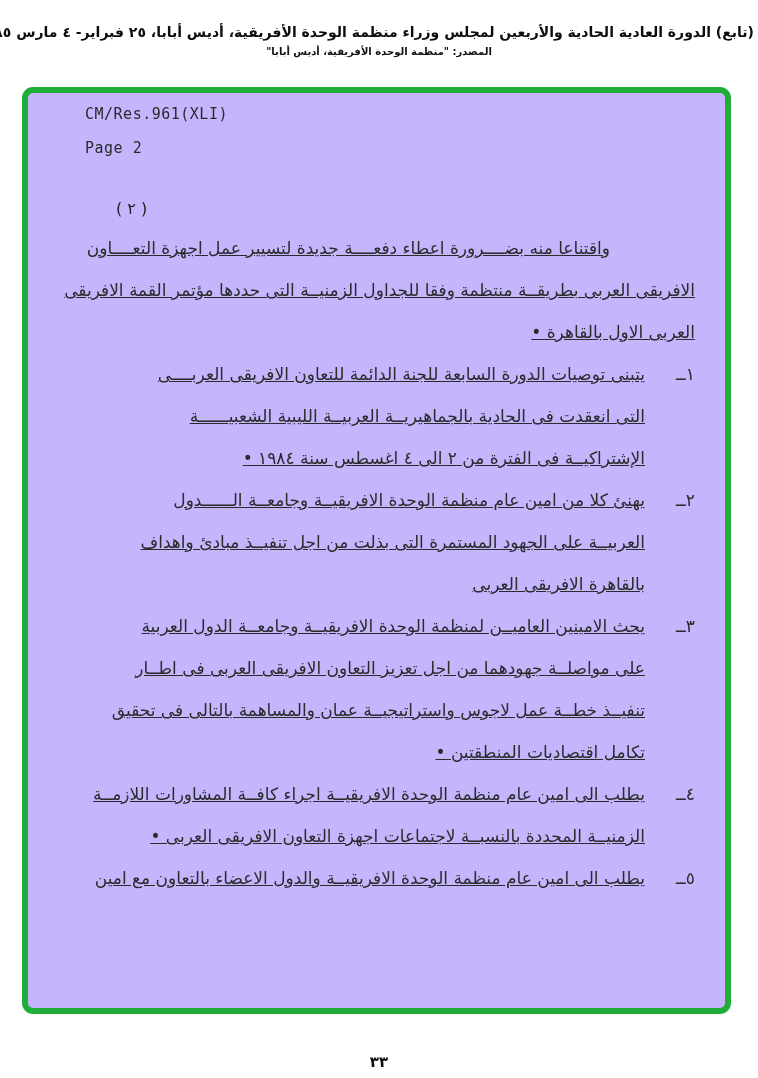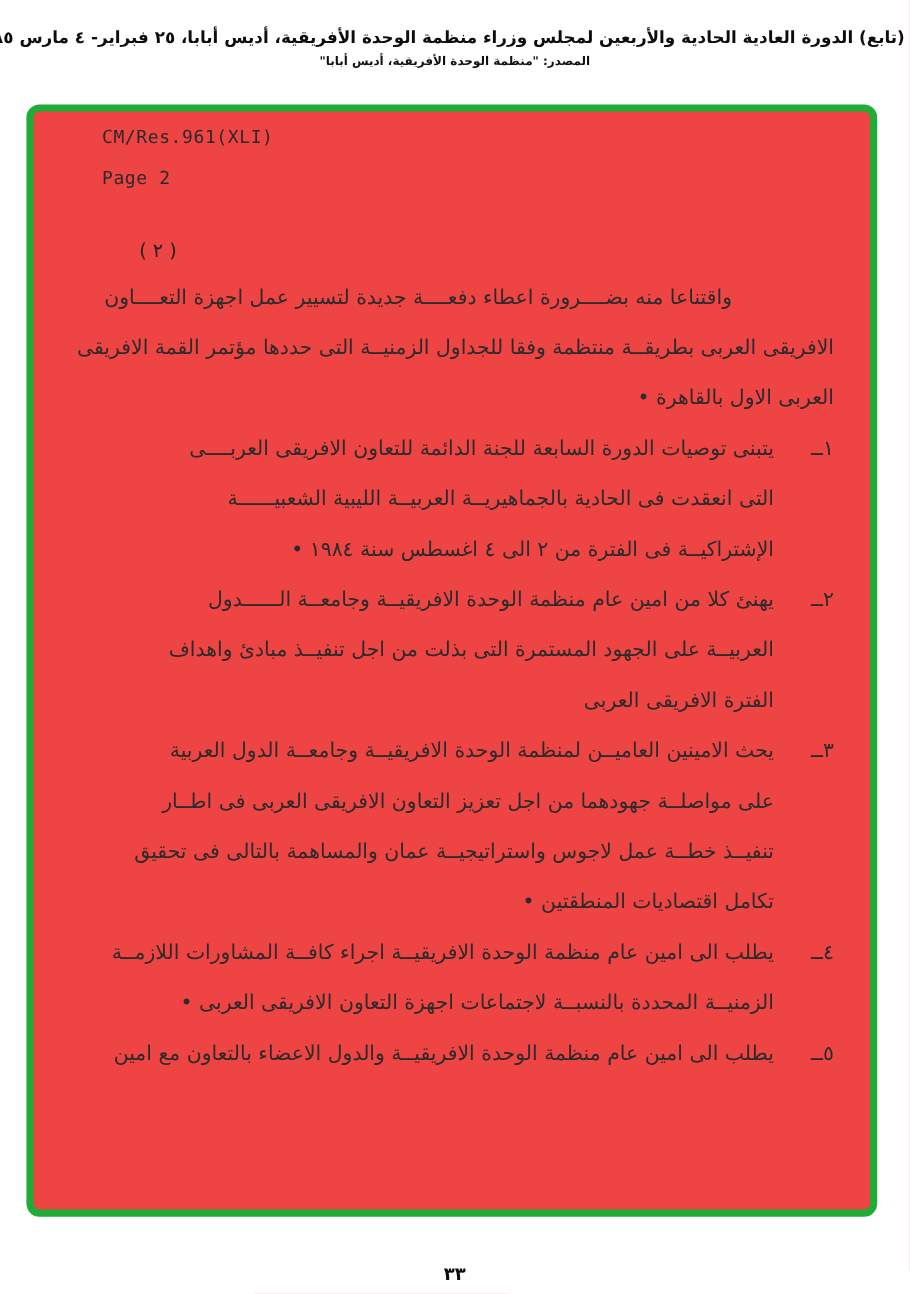--- a/index.html
+++ b/index.html
@@ -23,41 +23,41 @@
   }
   .header-line2 {
     margin-top:6px; font-size:10px; font-weight:bold; color:#111111;
   }
   
   .doc-frame {
     position:absolute; left:22px; top:87px;
     width:709px; height:927px;
     border:6px solid #1fad38;
     border-radius:11px;
-    background:#ef4444;
+    background:#c4b5fd;
   }
   .doc-ref {
     position:absolute; left:57px; top:12px;
     font-family:"DejaVu Sans Mono", monospace;
     font-size:15px; letter-spacing:0.5px; color:#2a2a2a;
   }
   .doc-page-label {
     position:absolute; left:57px; top:46px;
     font-family:"DejaVu Sans Mono", monospace;
     font-size:15px; letter-spacing:0.5px; color:#2a2a2a;
   }
   .section-number {
     position:absolute; left:88px; top:106px;
     font-size:16px; color:#222222; letter-spacing:2px;
   }
   
   .content {
     position:absolute; top:134px; right:30px; left:55px;
     direction:rtl; text-align:right;
-    font-size:17px; color:#2b2b2b;
+    font-size:17px; color:#2b2b2b;text-decoration:underline;
   }
   .doc-line {
     height:42px; line-height:42px;
     white-space:nowrap; overflow:visible;
   }
   .preamble .doc-line.first { padding-right:85px; }
   .item { position:relative; padding-right:50px; }
   .item .item-number {
     position:absolute; right:0; top:0;
     height:42px; line-height:42px;
@@ -100,21 +100,21 @@
         <span class="item-number">١ــ</span>
         <div class="doc-line">يتبنى توصيات الدورة السابعة للجنة الدائمة للتعاون الافريقى العربــــى</div>
         <div class="doc-line">التى انعقدت فى الحادية بالجماهيريــة العربيــة الليبية الشعبيــــــة</div>
         <div class="doc-line">الإشتراكيــة فى الفترة من ٢ الى ٤ اغسطس سنة ١٩٨٤ •</div>
       </div>
 
       <div class="item">
         <span class="item-number">٢ــ</span>
         <div class="doc-line">يهنئ كلا من امين عام منظمة الوحدة الافريقيــة وجامعــة الــــــدول</div>
         <div class="doc-line">العربيــة على الجهود المستمرة التى بذلت من اجل تنفيــذ مبادئ واهداف</div>
-        <div class="doc-line">الفترة الافريقى العربى</div>
+        <div class="doc-line">بالقاهرة الافريقى العربى</div>
       </div>
 
       <div class="item">
         <span class="item-number">٣ــ</span>
         <div class="doc-line">يحث الامينين العاميــن لمنظمة الوحدة الافريقيــة وجامعــة الدول العربية</div>
         <div class="doc-line">على مواصلــة جهودهما من اجل تعزيز التعاون الافريقى العربى فى اطــار</div>
         <div class="doc-line">تنفيــذ خطــة عمل لاجوس واستراتيجيــة عمان والمساهمة بالتالى فى تحقيق</div>
         <div class="doc-line">تكامل اقتصاديات المنطقتين •</div>
       </div>
 

